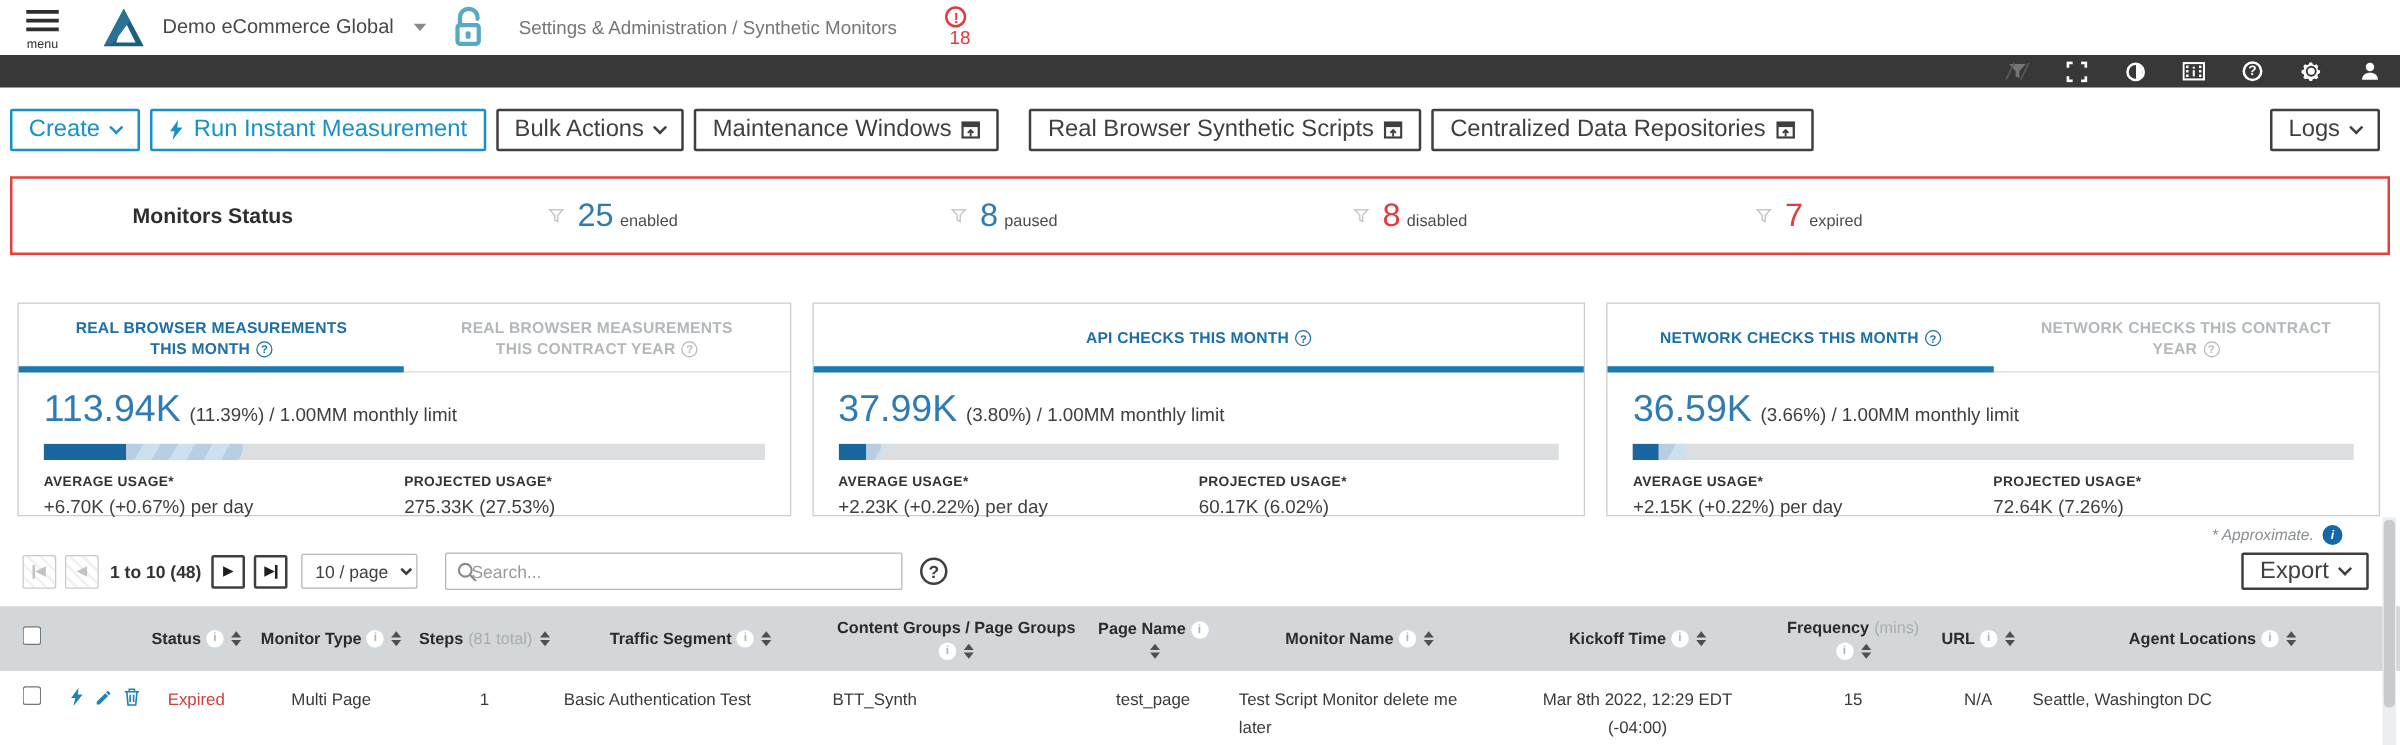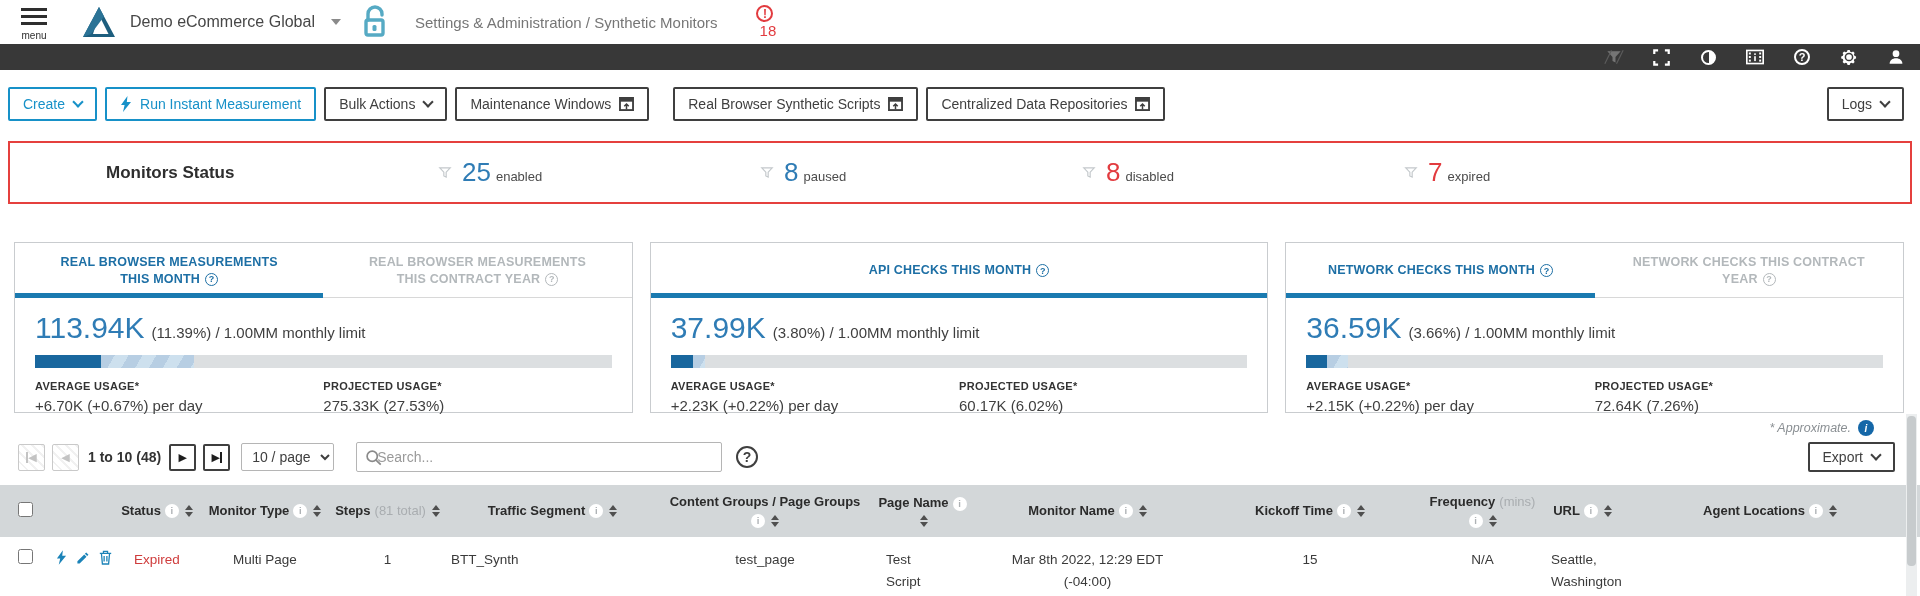--- a/index.html
+++ b/index.html
@@ -28,21 +28,21 @@
   .dark-bar { height:26px; background:#383838; display:flex; align-items:center; justify-content:flex-end; padding-right:14px; }
   .dark-bar .tool { width:20px; height:20px; margin-left:27px; display:flex; align-items:center; justify-content:center; cursor:pointer; }
   .contrast-icon { width:15px; height:15px; border:2px solid #fff; border-radius:50%;
                    background:linear-gradient(90deg, transparent 0 50%, #fff 50% 100%); }
   .help-circle-dark { width:16px; height:16px; border:2px solid #fff; border-radius:50%; color:#fff; font-size:11px; font-weight:bold; display:flex; align-items:center; justify-content:center; }
   .help-circle-dark::before { content:"?"; }
 
   
   .actions-row { display:flex; align-items:center; padding:16px 8px 0 8px; height:51px; }
   .btn { display:inline-flex; align-items:center; justify-content:center; height:34px; padding:0 13px;
-         background:#fff; border:2px solid #3f3f3f; color:#3f3f3f; font-size:14px; border-radius:2px;
+         background:#fff; border:2px solid #3f3f3f; color:#3f3f3f; font-size:19px; border-radius:2px;
          margin-right:8px; cursor:pointer; white-space:nowrap; }
   .btn.blue { border-color:#1791c8; color:#1791c8; }
   .btn .chev { width:8px; height:8px; border-right:2px solid currentColor; border-bottom:2px solid currentColor;
                transform:rotate(45deg); margin-left:9px; margin-top:-4px; }
   .btn svg { margin-left:8px; }
   .btn.gap-left { margin-left:16px; }
   .btn.logs { margin-left:auto; margin-right:8px; }
 
   
   .monitors-bar { margin:20px 8px 0 8px; height:63px; border:2px solid #e5403d; background:#fff;
@@ -531,20 +531,21 @@
       </span>
       <span class="act">
         <svg width="13" height="15" viewBox="0 0 16 18" fill="none" stroke="#1b83b8" stroke-width="1.6">
             <path d="M1 4h14M5.5 4V1.5h5V4M3 4l1.2 13h7.6L13 4M6.3 7v7M9.7 7v7"></path>
           </svg>
       </span>
     </div>
     <div class="td" style="color: rgb(207, 60, 60);">Expired</div>
     <div class="td">Multi Page</div>
     <div class="td">1</div>
+    <div class="td left">Basic Authentication Test</div>
     <div class="td left">BTT_Synth</div>
     <div class="td">test_page</div>
     <div class="td left" style="padding-left:16px;padding-right:34px;">Test Script Monitor delete me later</div>
     <div class="td" style="padding:0 26px;">Mar 8th 2022, 12:29 EDT (-04:00)</div>
     <div class="td">15</div>
     <div class="td">N/A</div>
     <div class="td left">Seattle, Washington DC</div>
   </div>
 
   <div class="v-scrollbar">

